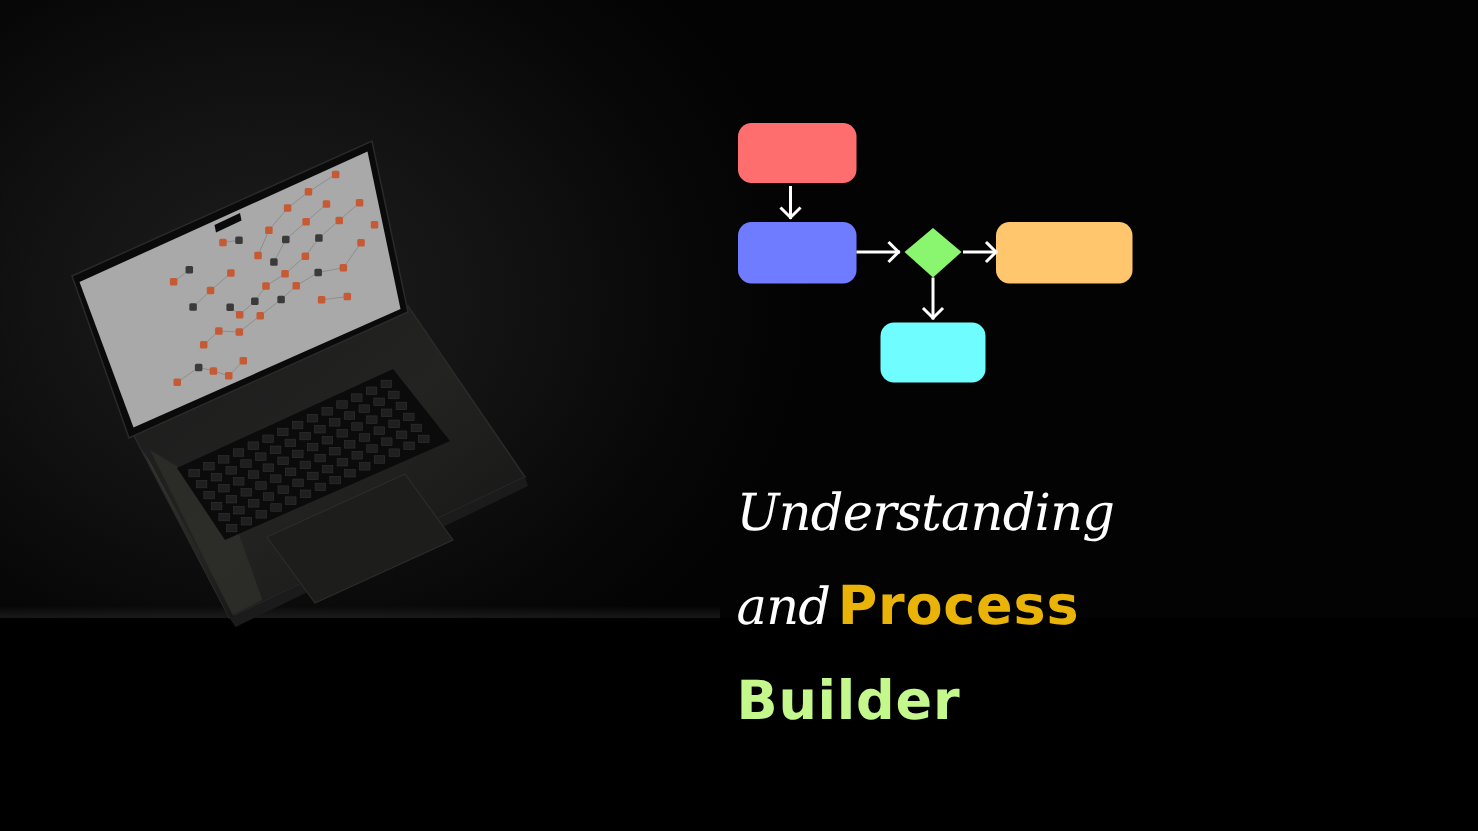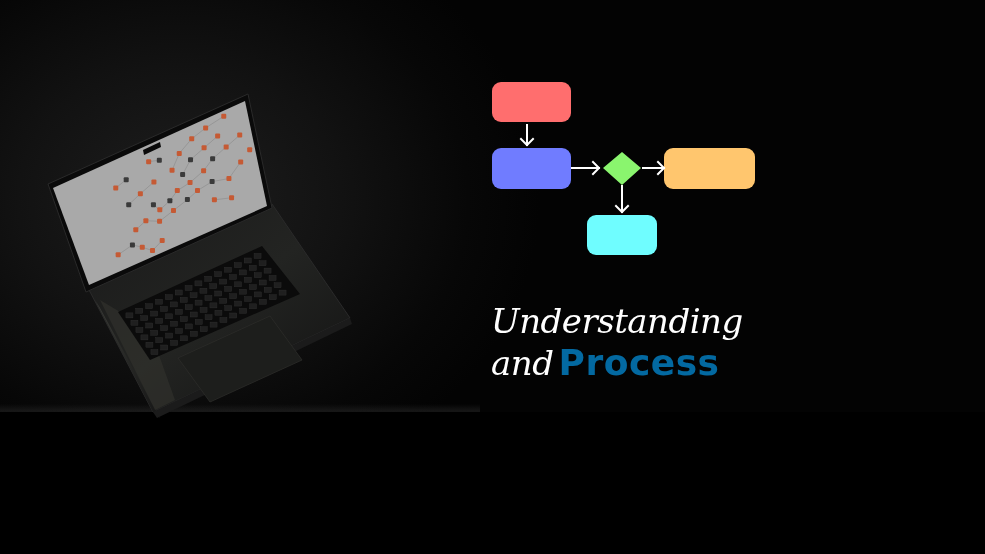--- a/index.html
+++ b/index.html
@@ -5,21 +5,21 @@
   html,body{margin:0;padding:0;}
   body{width:985px;height:554px;overflow:hidden;background:#000;position:relative;font-family:"DejaVu Sans",sans-serif;}
   .bg{position:absolute;left:0;top:0;width:985px;height:554px;
       background:radial-gradient(ellipse 360px 300px at 180px 200px,#1e1e1e 0%,#121212 45%,#070707 80%,#030303 100%);}
   .floor{position:absolute;left:0;top:412px;width:985px;height:142px;background:#000;}
   .floor-glow{position:absolute;left:0;top:404px;width:480px;height:14px;
       background:linear-gradient(180deg,rgba(40,40,40,0) 0%,rgba(38,38,38,0.55) 50%,rgba(0,0,0,0) 100%);}
   svg.laptop{position:absolute;left:0;top:0;}
   .flow{position:absolute;left:0;top:0;}
   .title{position:absolute;left:491px;top:300px;width:460px;}
-  .line{display:block;line-height:42px;height:42px;white-space:nowrap;}
+  .line{display:block;line-height:42px;height:42px;white-space:nowrap;margin-top:21px;}
   .serif{font-family:"DejaVu Serif",serif;font-style:italic;font-weight:normal;color:#ffffff;font-size:34px;letter-spacing:-0.5px;}
   .sans{font-family:"DejaVu Sans",sans-serif;font-weight:bold;font-size:36px;letter-spacing:0.5px;}
 </style>
 </head>
 <body>
 
 <div class="bg"></div>
 <div class="floor-glow"></div>
 <div class="floor"></div>
 
@@ -240,14 +240,15 @@
     </g>
     <g>
       <line x1="622" y1="186" x2="622" y2="212"></line>
       <polyline points="616,206 622,212 628,206"></polyline>
     </g>
   </g>
 </svg>
 
 <div class="title">
   <span class="line serif">Understanding</span>
-  <span class="line"><span class="serif">and</span> <span class="sans" style="color:#0369a1">Process</span></span>
+  <span class="line"><span class="serif">and</span> <span class="sans" style="color:#eab308">Process</span></span>
+  <span class="line sans" style="color:#c4f88c">Builder</span>
 </div>
 
 </body></html>

